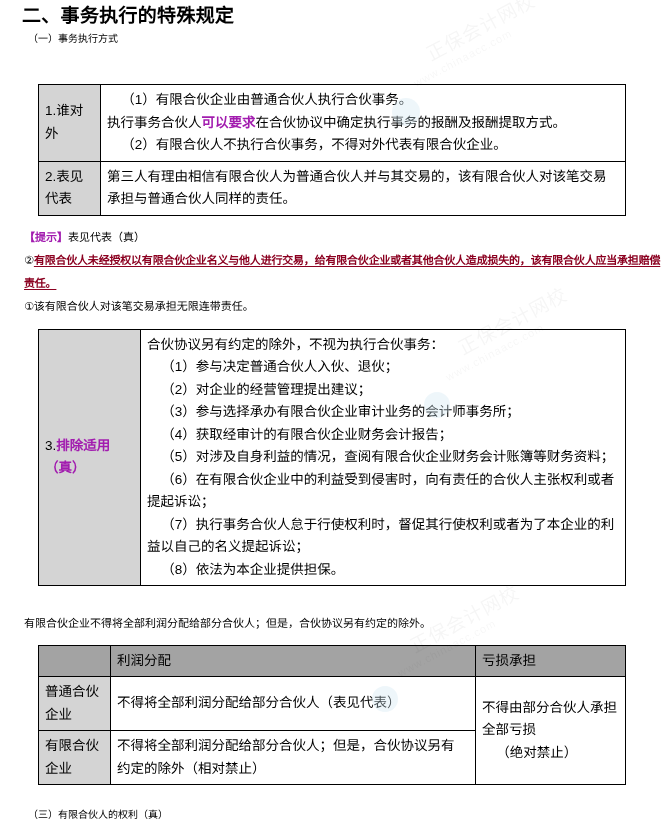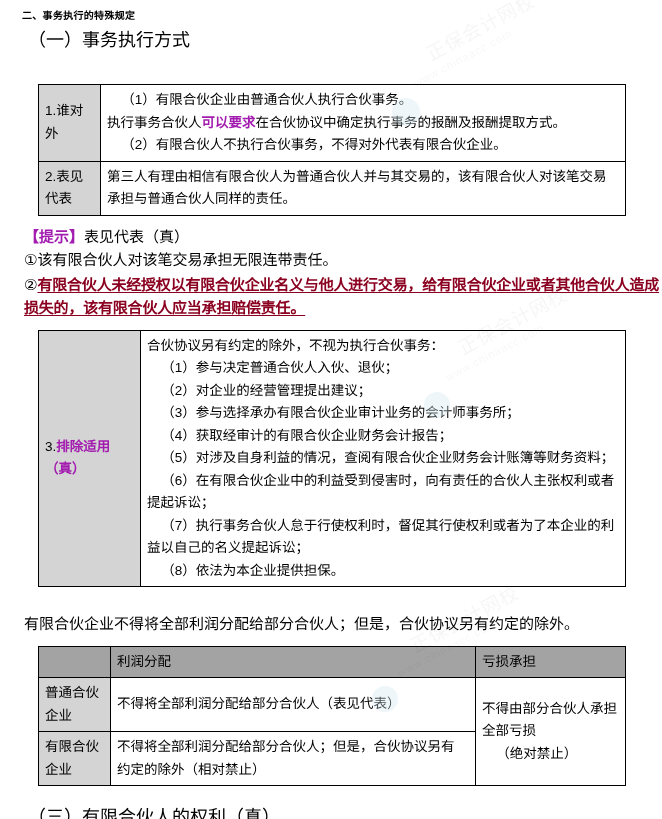--- a/index.html
+++ b/index.html
@@ -48,32 +48,33 @@
     pointer-events: none;
     user-select: none;
     border-radius: 50%;
     background: #cfe6f2;
     opacity: 0.35;
   }
 
   
   .h-main {
     font-weight: bold;
-    font-size: 10px;
+    font-size: 19px;
     line-height: 20px;
     margin: 6px 0 3px 22px;
     letter-spacing: 0.3px;
   }
   .h-sub {
-    font-size: 18px;
+    font-size: 10px;
     line-height: 22px;
     margin: 0 0 4px 28px;
+    font-family: Liberation Mono, monospace;
   }
   .para {
-    font-size: 15px;
+    font-size: 11px;
     line-height: 22.5px;
     margin: 0 0 0 24px;
   }
   .para-tight {
     margin-bottom: 1px;
   }
 
   
   .mark {
     color: #a21caf;
@@ -185,22 +186,22 @@
           <span>代表</span>
         </td>
         <td class="body mid">第三人有理由相信有限合伙人为普通合伙人并与其交易的，该有限合伙人对该笔交易承担与普通合伙人同样的责任。</td>
       </tr>
     </tbody>
   </table>
 
   <div class="spacer-sm"></div>
 
   <div class="para para-tight"><span class="mark">【提示】</span><span>表见代表（真）</span></div>
+  <div class="para"><span>②</span><span class="mark-line">有限合伙人未经授权以有限合伙企业名义与他人进行交易，给有限合伙企业或者其他合伙人造成损失的，该有限合伙人应当承担赔偿责任。</span></div>
   <div class="para para-tight">①该有限合伙人对该笔交易承担无限连带责任。</div>
-  <div class="para"><span>②</span><span class="mark-line">有限合伙人未经授权以有限合伙企业名义与他人进行交易，给有限合伙企业或者其他合伙人造成损失的，该有限合伙人应当承担赔偿责任。</span></div>
 
   <div class="spacer-sm"></div>
 
   <table class="doc" style="width:587px;">
     <colgroup>
         <col style="width:102px">
         <col style="width:485px">
       </colgroup>
     <tbody>
       <tr>

